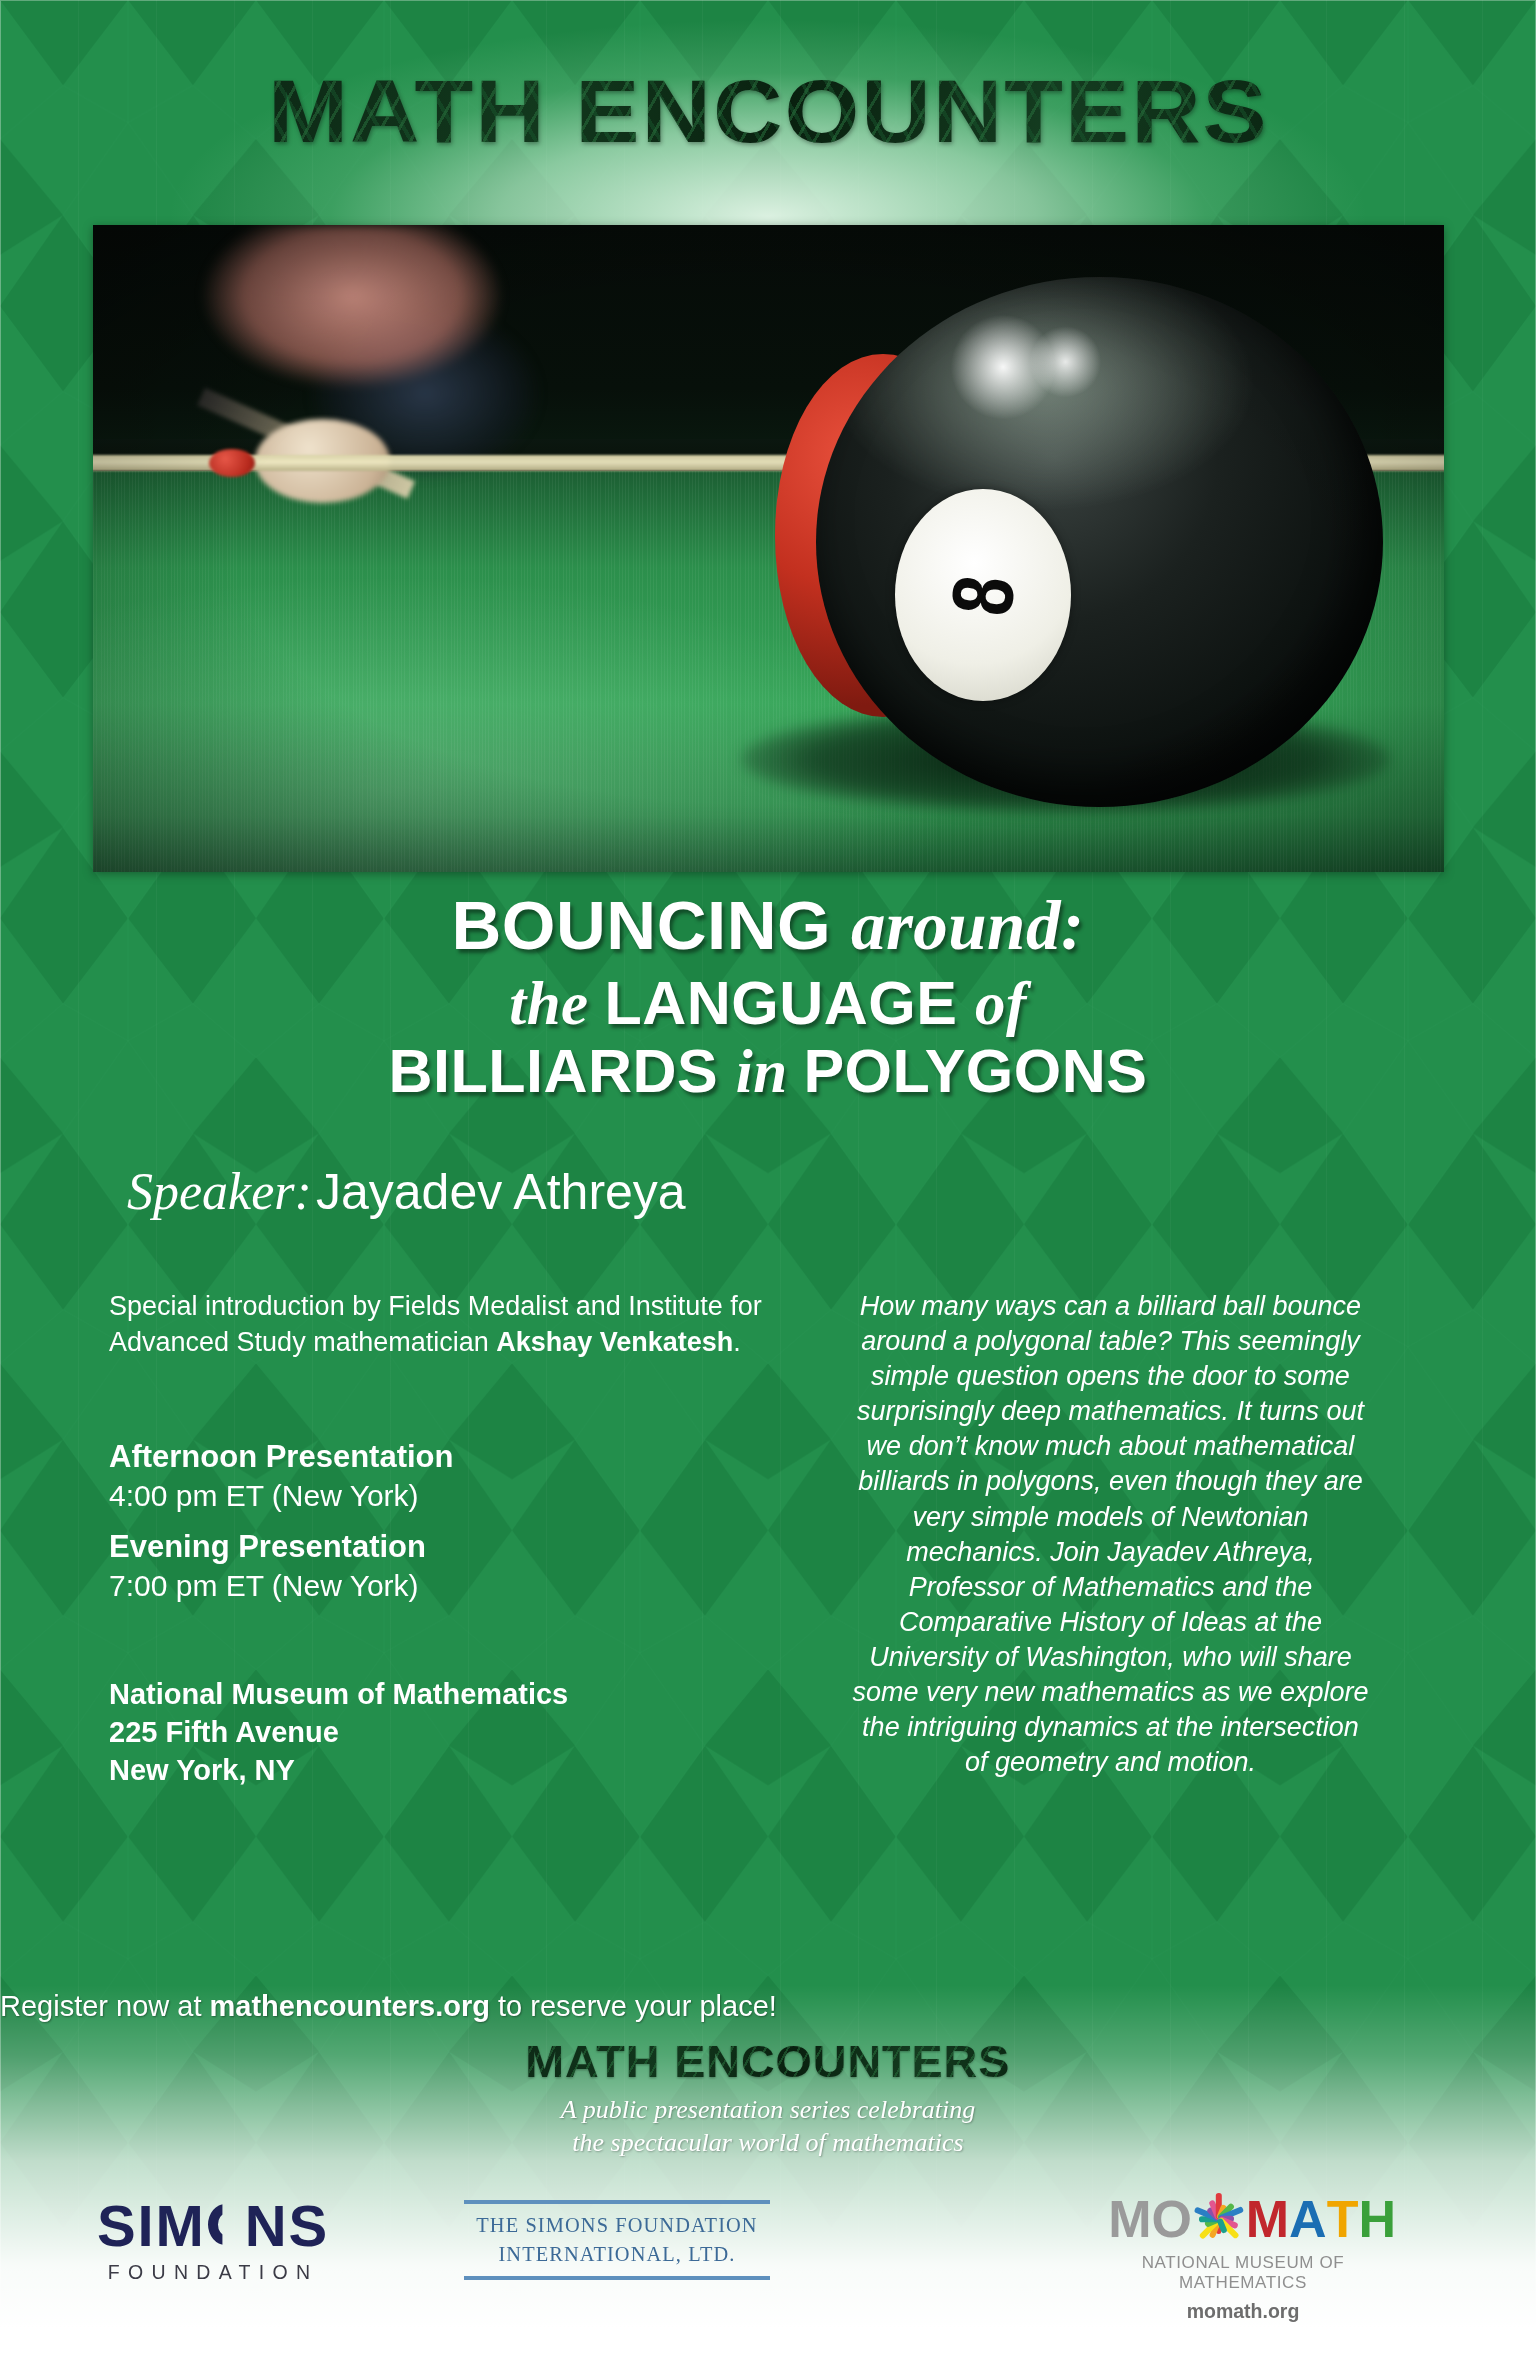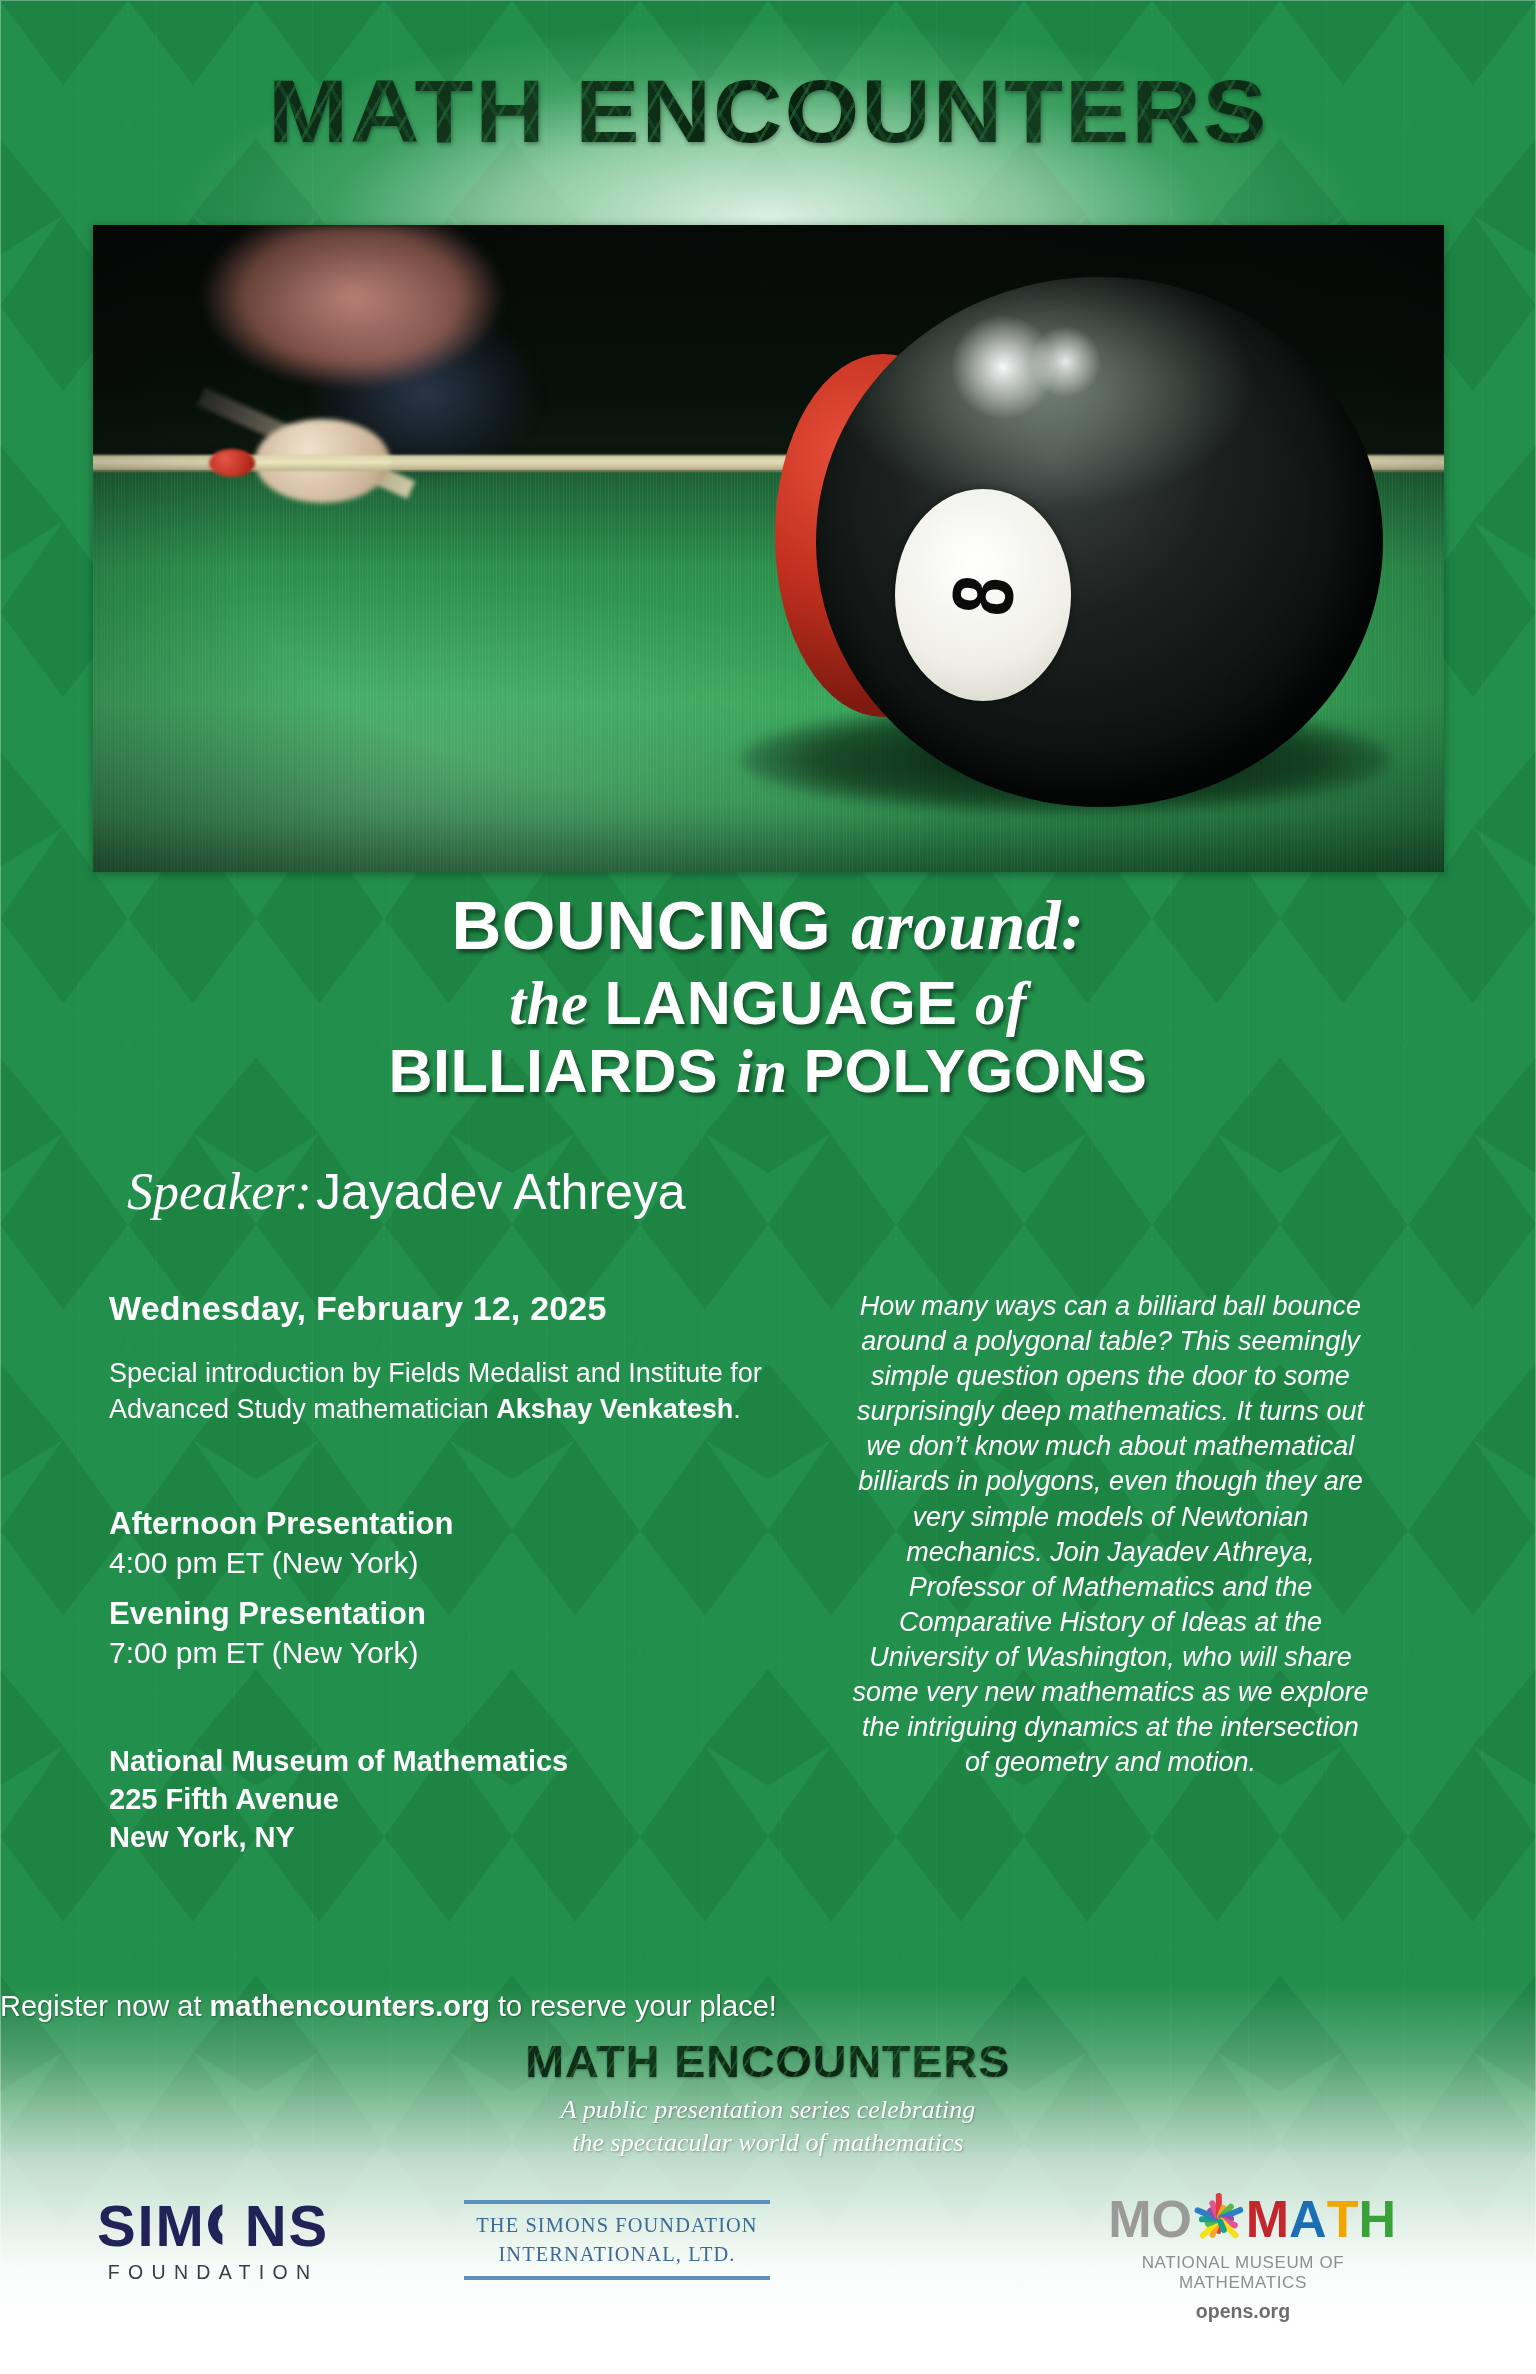--- a/index.html
+++ b/index.html
@@ -415,21 +415,20 @@
   </div>
 
   <div class="speaker">
     <span class="spk-label">Speaker:</span>
     <span class="spk-name">Jayadev Athreya</span>
   </div>
 
   <div class="cols">
 
     <div class="col-left">
-      <div class="date-line">Wednesday, February 12, 2025</div>
 
       <div class="intro">
         <span>Special introduction by Fields Medalist and Institute for Advanced Study mathematician </span><b>Akshay Venkatesh</b><span>.</span>
       </div>
 
       <div class="pres-block">
         <div class="pres-title">Afternoon Presentation</div>
         <div class="pres-time">4:00 pm ET (New York)</div>
         <div class="pres-title">Evening Presentation</div>
         <div class="pres-time">7:00 pm ET (New York)</div>
@@ -494,20 +493,20 @@
             <i style="background: rgb(226, 85, 143); height: 20.4px; transform: translate(-50%, 0px) rotate(292.5deg);"></i>
             <i style="background: rgb(247, 224, 23); height: 26px; transform: translate(-50%, 0px) rotate(315deg);"></i>
             <i style="background: rgb(26, 159, 142); height: 15px; transform: translate(-50%, 0px) rotate(337.5deg);"></i>
           </span>
         <span class="mm-m">M</span>
         <span class="mm-a">A</span>
         <span class="mm-t">T</span>
         <span class="mm-h">H</span>
       </div>
       <div class="mm-sub">NATIONAL MUSEUM OF MATHEMATICS</div>
-      <div class="mm-url">opens.org</div>
+      <div class="mm-url">momath.org</div>
     </div>
 
   </div>
 
   <div class="bg-edge"></div>
 </div>
 
 
 </body></html>

